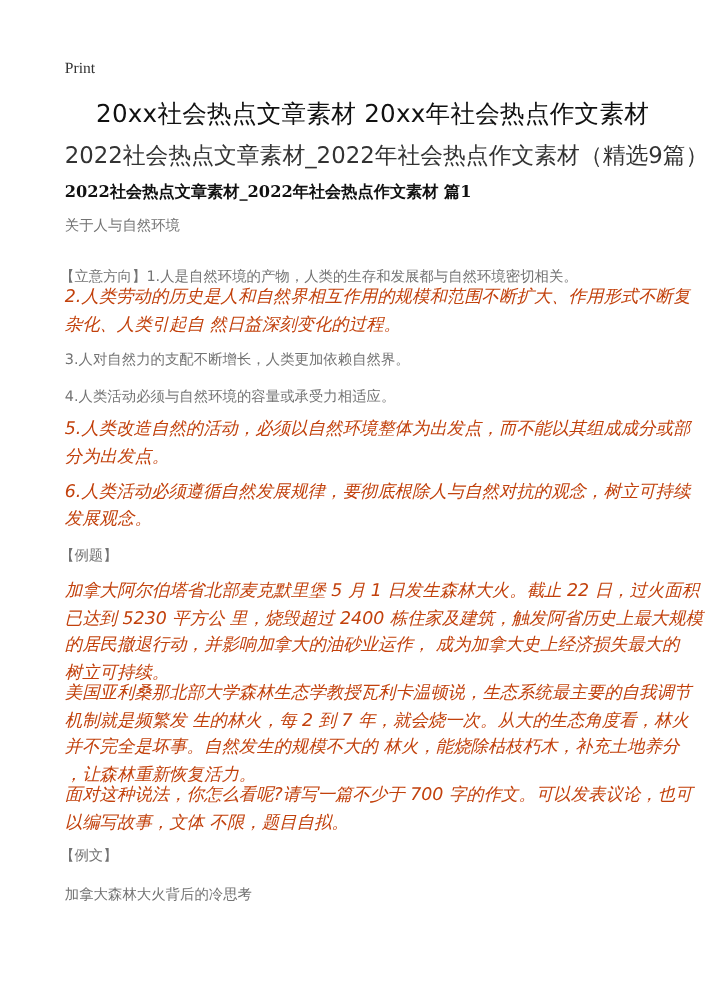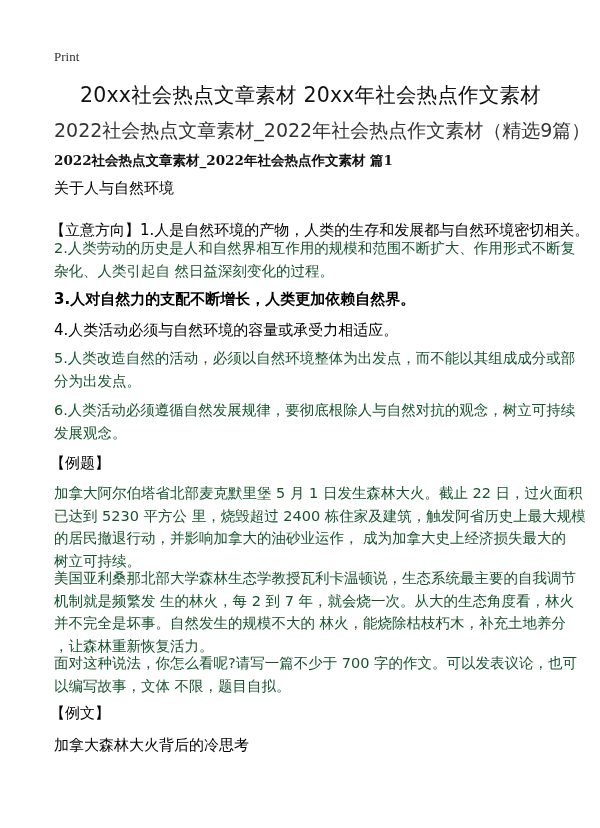--- a/index.html
+++ b/index.html
@@ -1,43 +1,43 @@
 <!DOCTYPE html>
 <html><head>
   <meta charset="utf-8">
   <style>
     html, body { margin: 0; padding: 0; background: #ffffff; }
     body { width: 600px; height: 828px; overflow: hidden; position: relative;
            font-family: "DejaVu Sans", sans-serif; color: #1a1a1a; }
     .page { position: absolute; left: 0; top: 0; width: 600px; height: 828px; border-radius: 19px; }
-    .ln { position: absolute; left: 54px; white-space: nowrap; font-size: 15px; line-height: 22px; color: #000000; }
+    .ln { position: absolute; left: 54px; white-space: nowrap; font-size: 12px; line-height: 22px; color: #737373; }
     .print { font-family: "Liberation Serif", serif; font-size: 13px; top: 46px; color: #333; }
     .title { left: 80px; top: 80px; font-size: 20.5px; line-height: 30px; color: #111; letter-spacing: 0.2px; }
     .sub { top: 119px; font-size: 19px; color: #333; }
     .bold { top: 149px; font-size: 13.5px; font-weight: bold; font-family: "DejaVu Serif", serif; color: #111; }
-    .para { position: absolute; left: 54px; width: 500px; font-size: 14.5px; line-height: 22.5px; color: #14532d; }
+    .para { position: absolute; left: 54px; width: 500px; font-size: 14.5px; line-height: 22.5px; color: #c2410c; font-style: italic; }
     .para span { display: block; white-space: nowrap; }
   </style>
 </head>
 <body>
 
 <div class="page">
   <div class="ln print">Print</div>
   <div class="ln title">20xx社会热点文章素材  20xx年社会热点作文素材</div>
   <div class="ln sub">2022社会热点文章素材_2022年社会热点作文素材（精选9篇）</div>
   <div class="ln bold">2022社会热点文章素材_2022年社会热点作文素材 篇1</div>
   <div class="ln" style="top:177px;">关于人与自然环境</div>
   <div class="ln" style="top:207px; left:50px;margin-top:12px;">【立意方向】1.人是自然环境的产物，人类的生存和发展都与自然环境密切相关。</div>
 
   <div class="para" style="top:237px;">
     <span>2.人类劳动的历史是人和自然界相互作用的规模和范围不断扩大、作用形式不断复</span>
     <span>杂化、人类引起自 然日益深刻变化的过程。</span>
   </div>
 
-  <div class="ln" style="top:288px;font-weight:bold;">3.人对自然力的支配不断增长，人类更加依赖自然界。</div>
+  <div class="ln" style="top:288px;">3.人对自然力的支配不断增长，人类更加依赖自然界。</div>
   <div class="ln" style="top:319px;">4.人类活动必须与自然环境的容量或承受力相适应。</div>
 
   <div class="para" style="top:347px;">
     <span>5.人类改造自然的活动，必须以自然环境整体为出发点，而不能以其组成成分或部</span>
     <span>分为出发点。</span>
   </div>
 
   <div class="para" style="top:399px;">
     <span>6.人类活动必须遵循自然发展规律，要彻底根除人与自然对抗的观念，树立可持续</span>
     <span>发展观念。</span>

